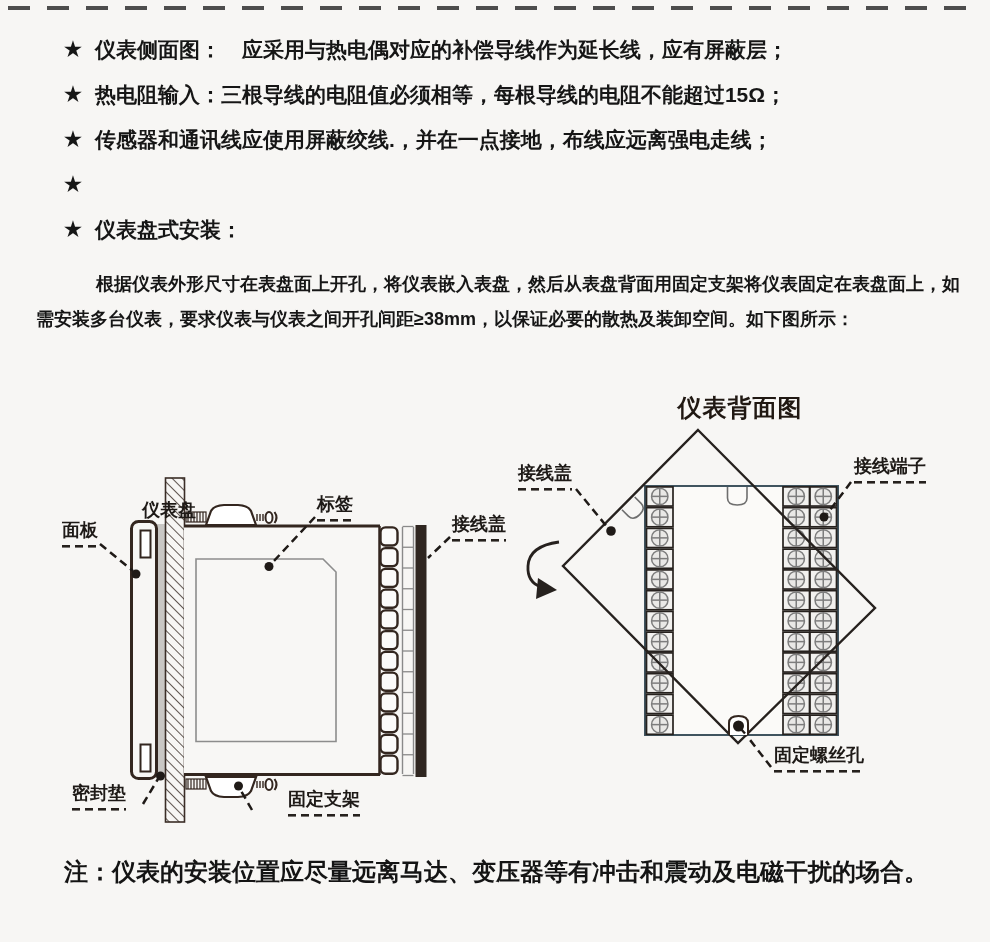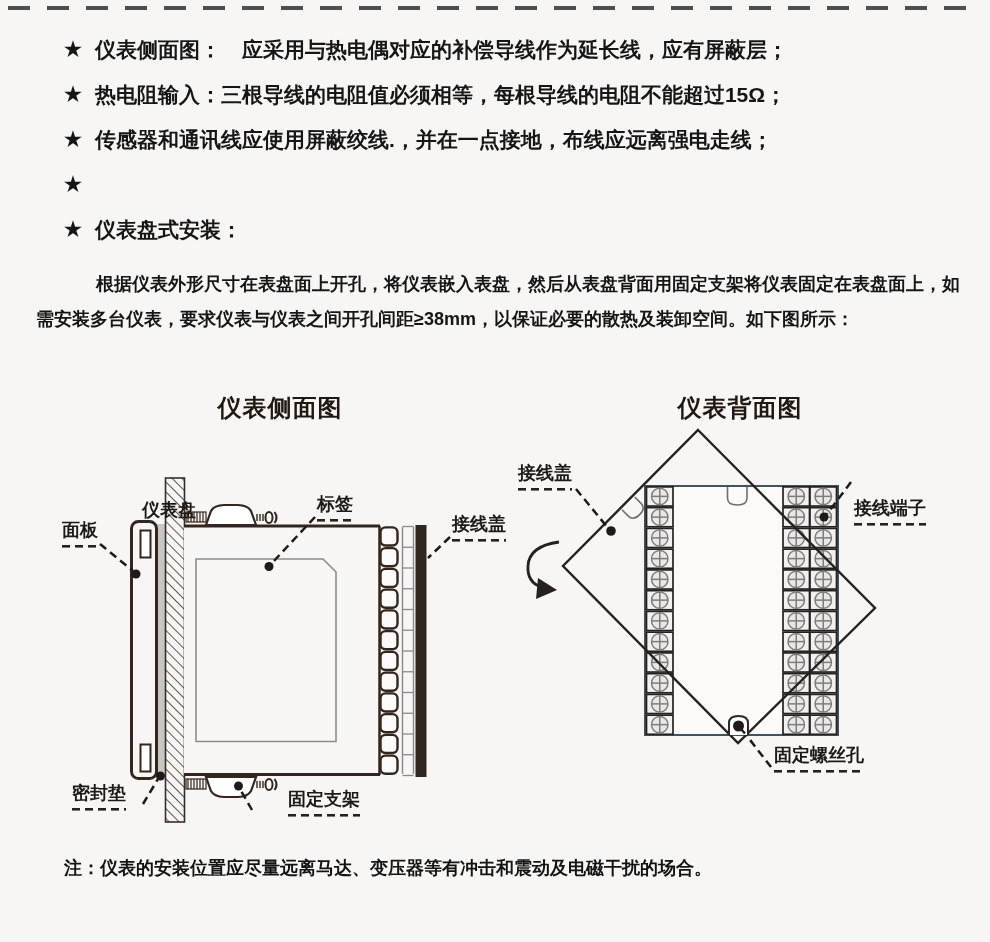--- a/index.html
+++ b/index.html
@@ -22,23 +22,23 @@
     padding-bottom:6px;white-space:nowrap;}
   .dashed-underline{background-image:repeating-linear-gradient(90deg,#26211d 0 8px,transparent 8px 13px);
     background-size:100% 2.6px;background-repeat:no-repeat;background-position:left bottom;}
   #lbl-panelboard{left:142px;top:452px;margin-top:46px;}
   #lbl-front{left:62px;top:518px;}
   #lbl-tag{left:317px;top:492px;}
   #lbl-coverL{left:452px;top:512px;}
   #lbl-gasket{left:72px;top:781px;}
   #lbl-bracket{left:256px;top:787px;margin-left:32px;}
   #lbl-coverR{left:518px;top:461px;}
-  #lbl-terminals{left:854px;top:454px;margin-top:42px;}
+  #lbl-terminals{left:854px;top:454px;}
   #lbl-screwhole{left:774px;top:743px;}
-  .note{position:absolute;left:64px;top:856px;font-weight:bold;font-size:18px;color:#141414;}
+  .note{position:absolute;left:64px;top:856px;font-weight:bold;font-size:24px;color:#141414;}
   svg.linework{position:absolute;left:0;top:0;}
 </style>
 </head>
 <body>
 
 <div class="page">
 
   <div class="top-dash"></div>
 
   <div class="bullets">
@@ -58,21 +58,20 @@
       <span class="star">★</span>
     </div>
     <div class="bullet">
       <span class="star">★</span>
       <span>仪表盘式安装：</span>
     </div>
   </div>
 
   <div class="para">根据仪表外形尺寸在表盘面上开孔，将仪表嵌入表盘，然后从表盘背面用固定支架将仪表固定在表盘面上，如需安装多台仪表，要求仪表与仪表之间开孔间距≥38mm，以保证必要的散热及装卸空间。如下图所示：</div>
 
-  <div class="fig-title" id="title-side">仪表侧面图</div>
   <div class="fig-title" id="title-back">仪表背面图</div>
 
   <svg class="linework" width="990" height="942" viewBox="0 0 990 942">
     <defs>
       <pattern id="hatch" width="7" height="7" patternUnits="userSpaceOnUse" patternTransform="rotate(-45)">
         <line x1="0" y1="0" x2="0" y2="7" stroke="#3a2d26" stroke-width="1.6"></line>
       </pattern>
     </defs>
 
     <g>

